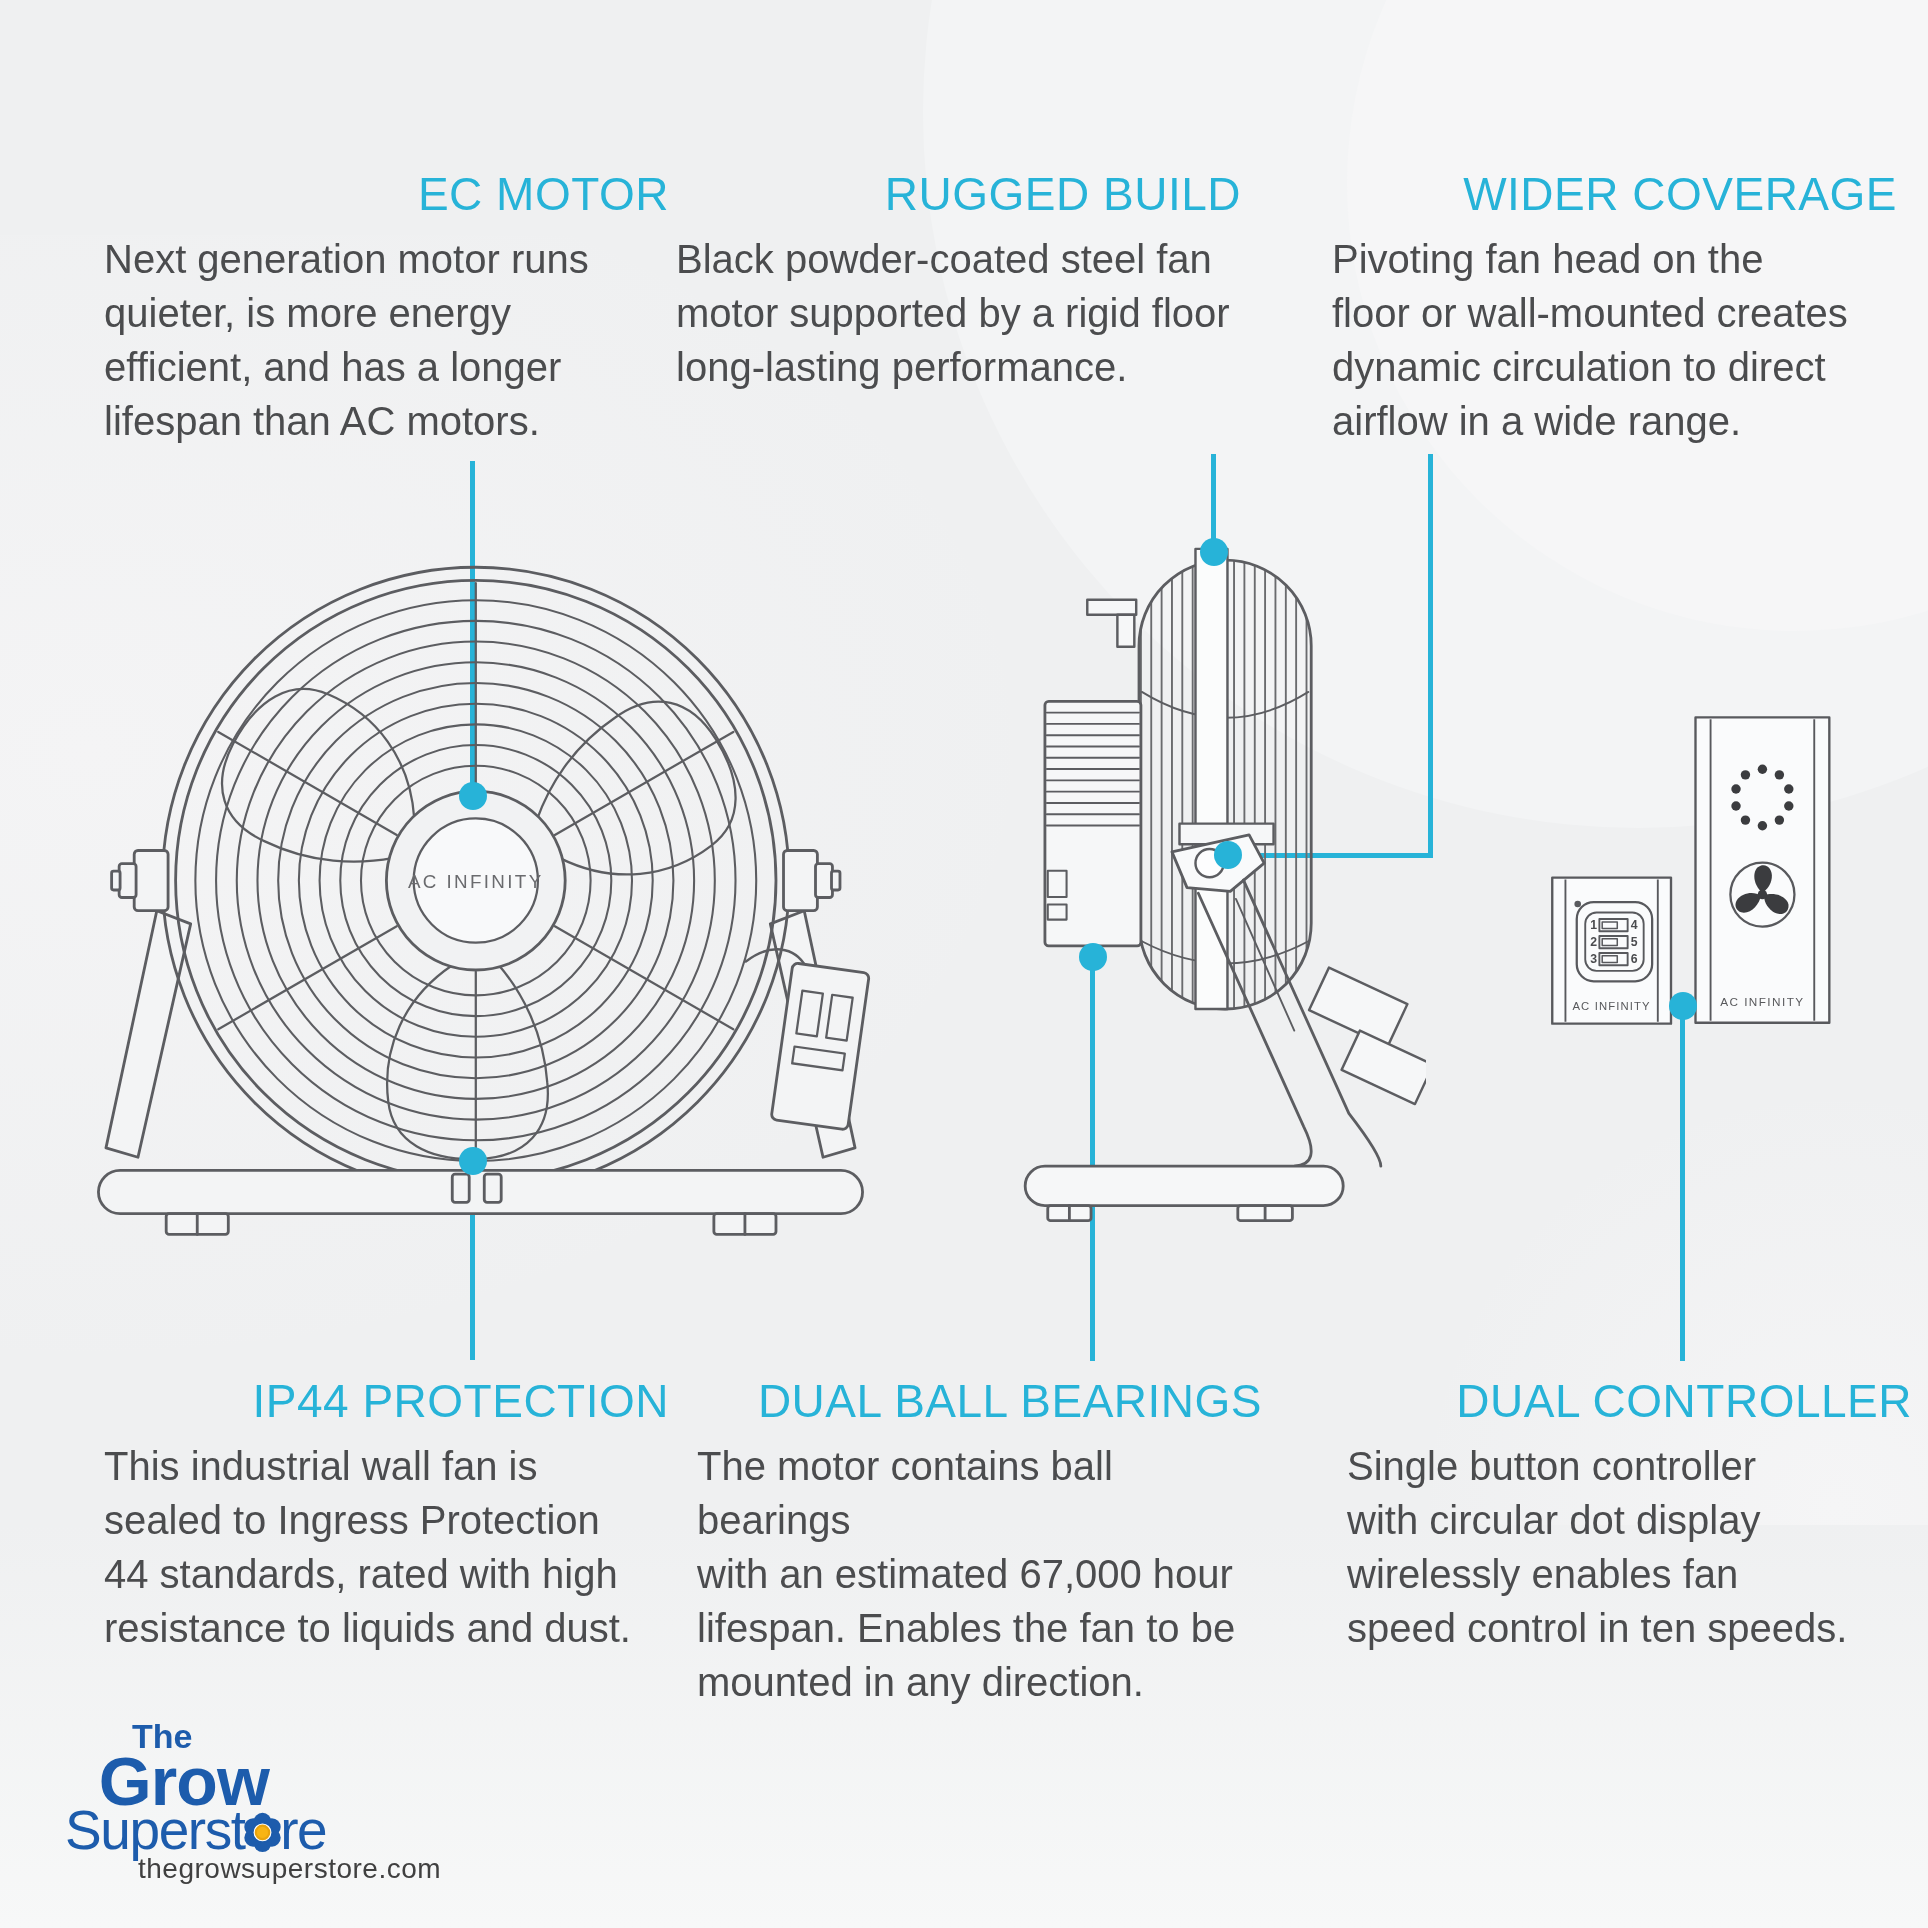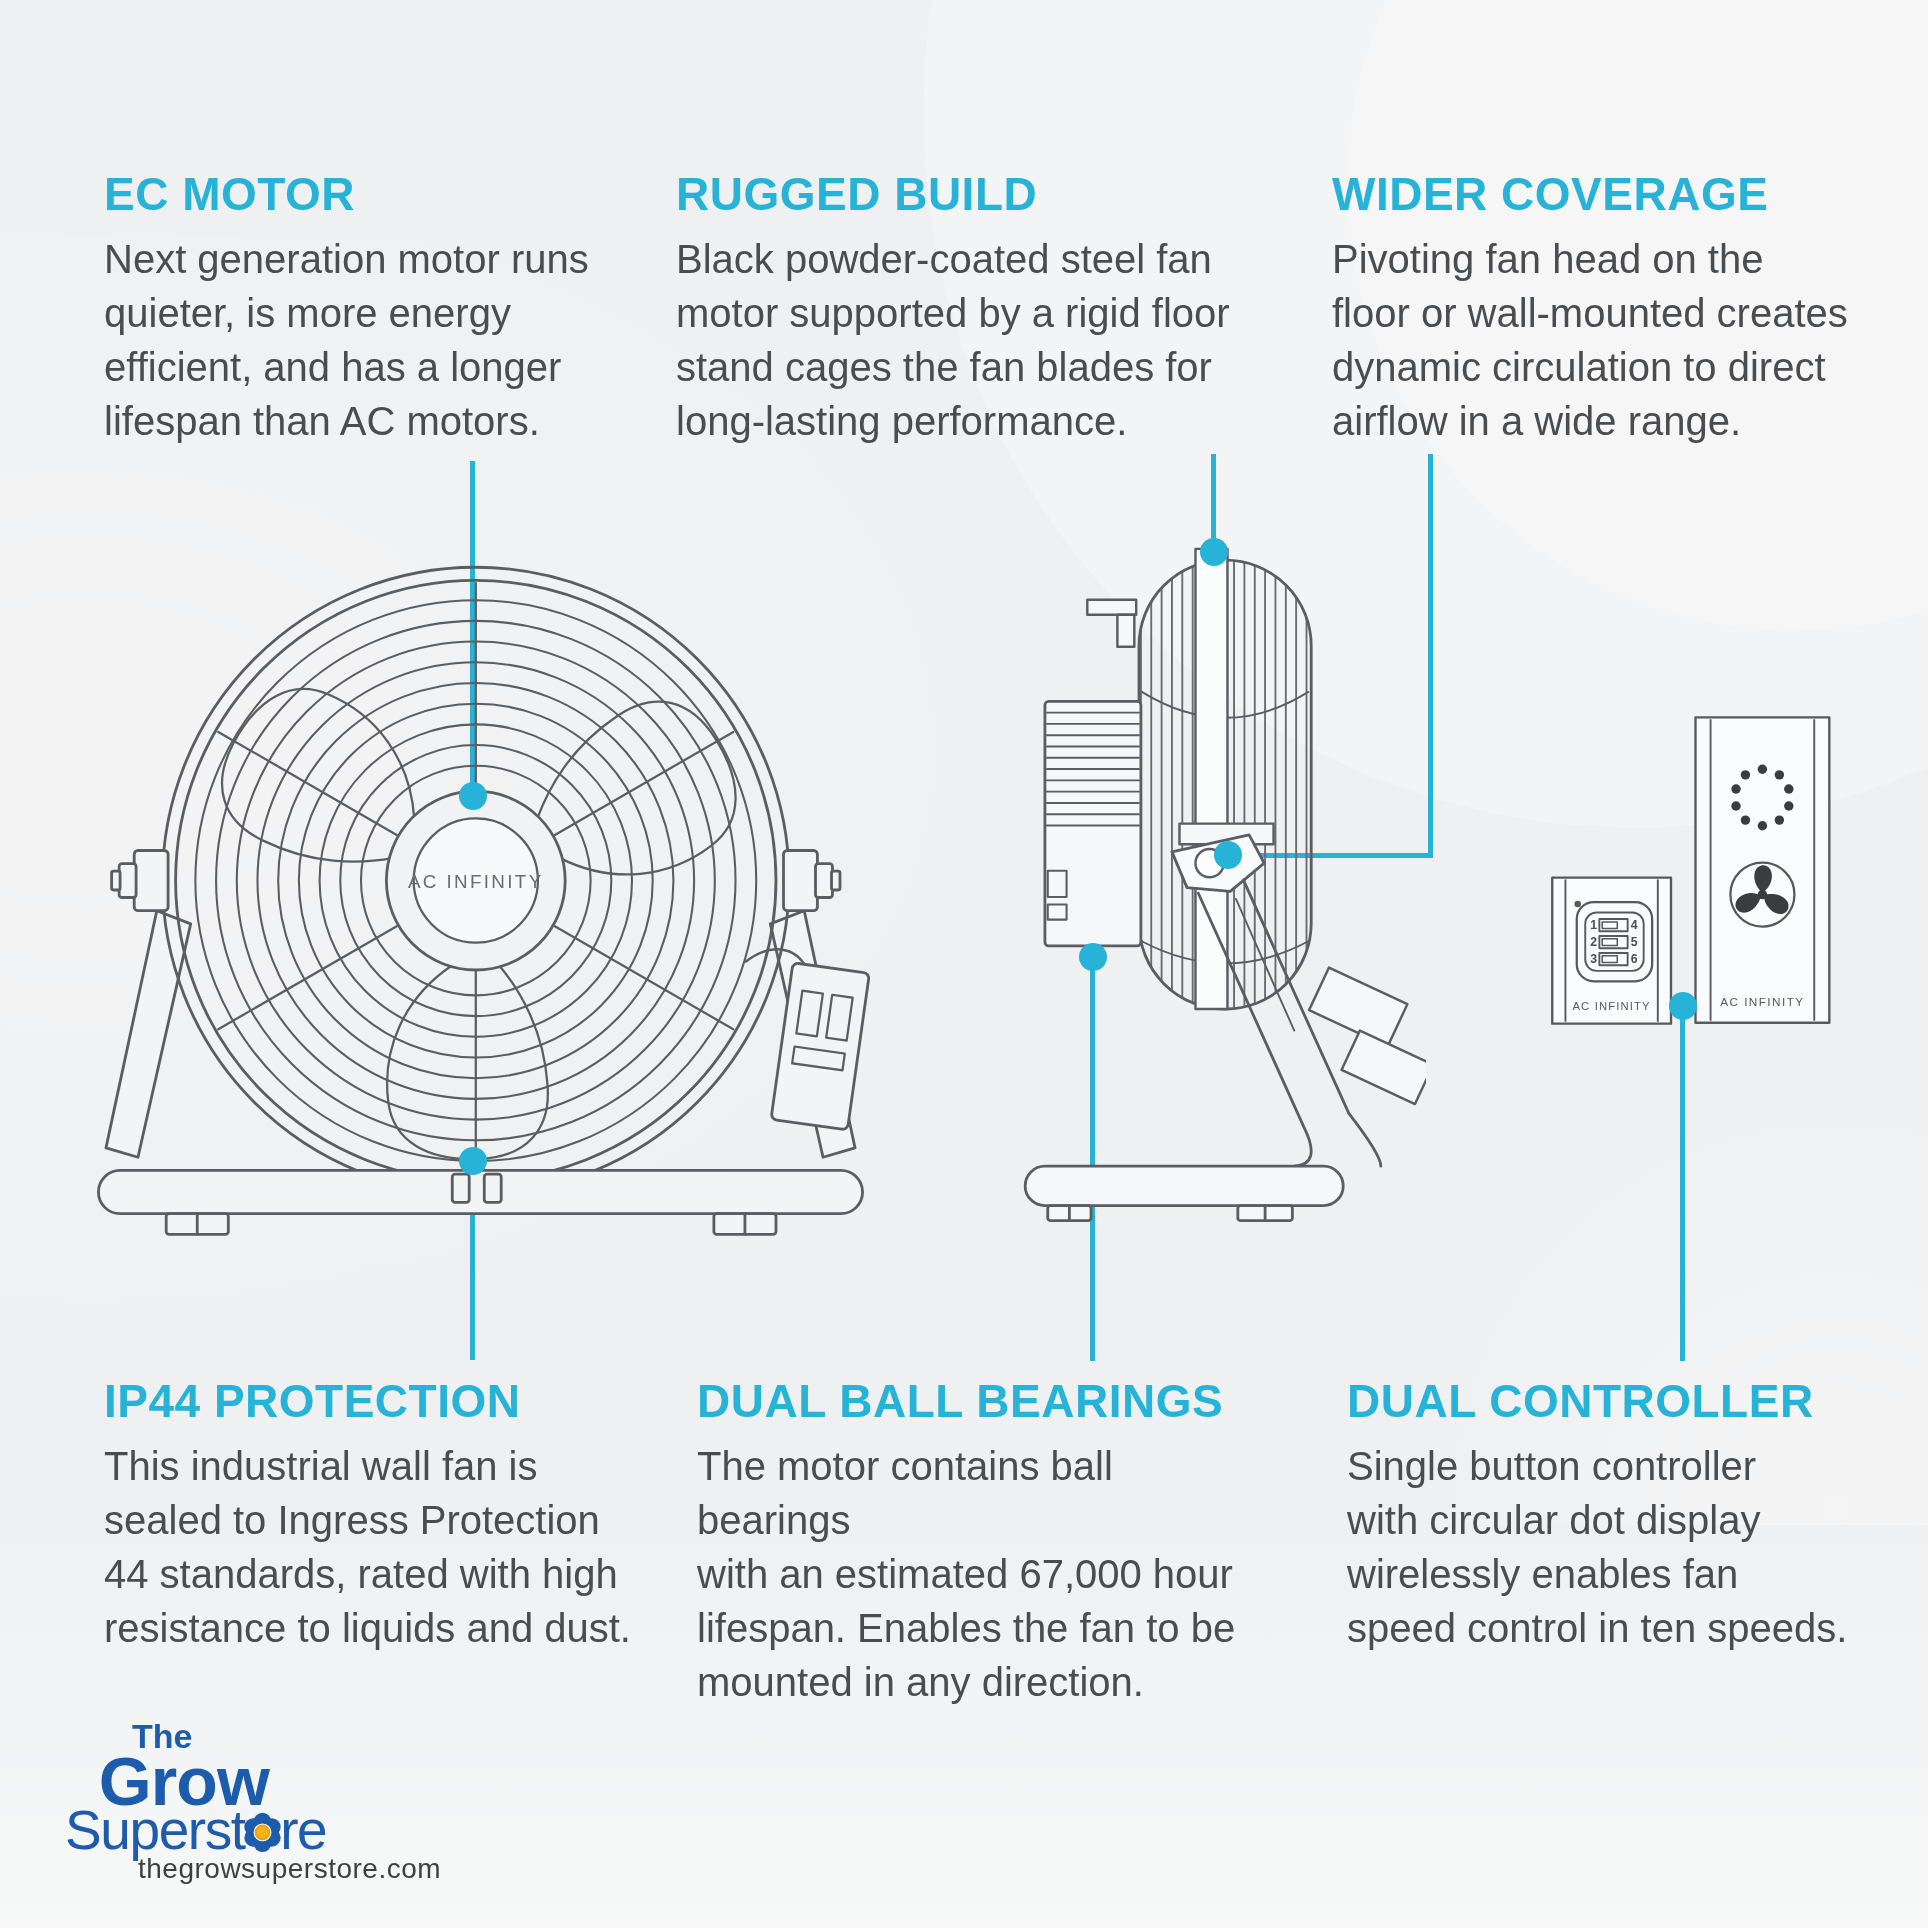--- a/index.html
+++ b/index.html
@@ -15,22 +15,22 @@
   .bg-c { left:-424px; top:235px; width:1601px; height:1224px;
           background:radial-gradient(ellipse at 32% 42%, #f4f4f5 0%, rgba(244,244,245,0) 62%); }
   .bg-d { left:1412px; top:1083px; width:847px; height:847px; border-radius:50%;
           background:radial-gradient(circle, #f5f5f6 0%, rgba(245,245,246,0) 70%); }
   .bg-e { left:0; top:1525px; width:1928px; height:403px;
           background:linear-gradient(#eff0f1, #f7f8f8); }
 
   
   .feature { position:absolute; width:565px; }
   .feature h2 {
-    margin:0 0 11.3px 0; font-size:46px; font-weight:bold; letter-spacing:0.5px;
-    color:#27b3d8; line-height:53px;
+    margin:0 0 11.3px 0; font-size:46px; font-weight:normal; letter-spacing:0.5px;
+    color:#27b3d8; line-height:53px;text-align:right;
   }
   .feature p { margin:0; font-size:40px; line-height:54px; color:#4b4c4e; }
 
   
   .callout-line { position:absolute; background:#27b3d8; }
   .callout-dot  { position:absolute; width:28px; height:28px; border-radius:50%; background:#27b3d8; }
 
   .illus { position:absolute; }
 
   
@@ -58,21 +58,20 @@
     <p>Next generation motor runs</p>
     <p>quieter, is more energy</p>
     <p>efficient, and has a longer</p>
     <p>lifespan than AC motors.</p>
   </section>
 
   <section class="feature" style="left:676px; top:168px">
     <h2>RUGGED BUILD</h2>
     <p>Black powder-coated steel fan</p>
     <p>motor supported by a rigid floor</p>
-    <p>stand cages the fan blades for</p>
     <p>long-lasting performance.</p>
   </section>
 
   <section class="feature" style="left:1332px; top:168px">
     <h2>WIDER COVERAGE</h2>
     <p>Pivoting fan head on the</p>
     <p>floor or wall-mounted creates</p>
     <p>dynamic circulation to direct</p>
     <p>airflow in a wide range.</p>
   </section>

